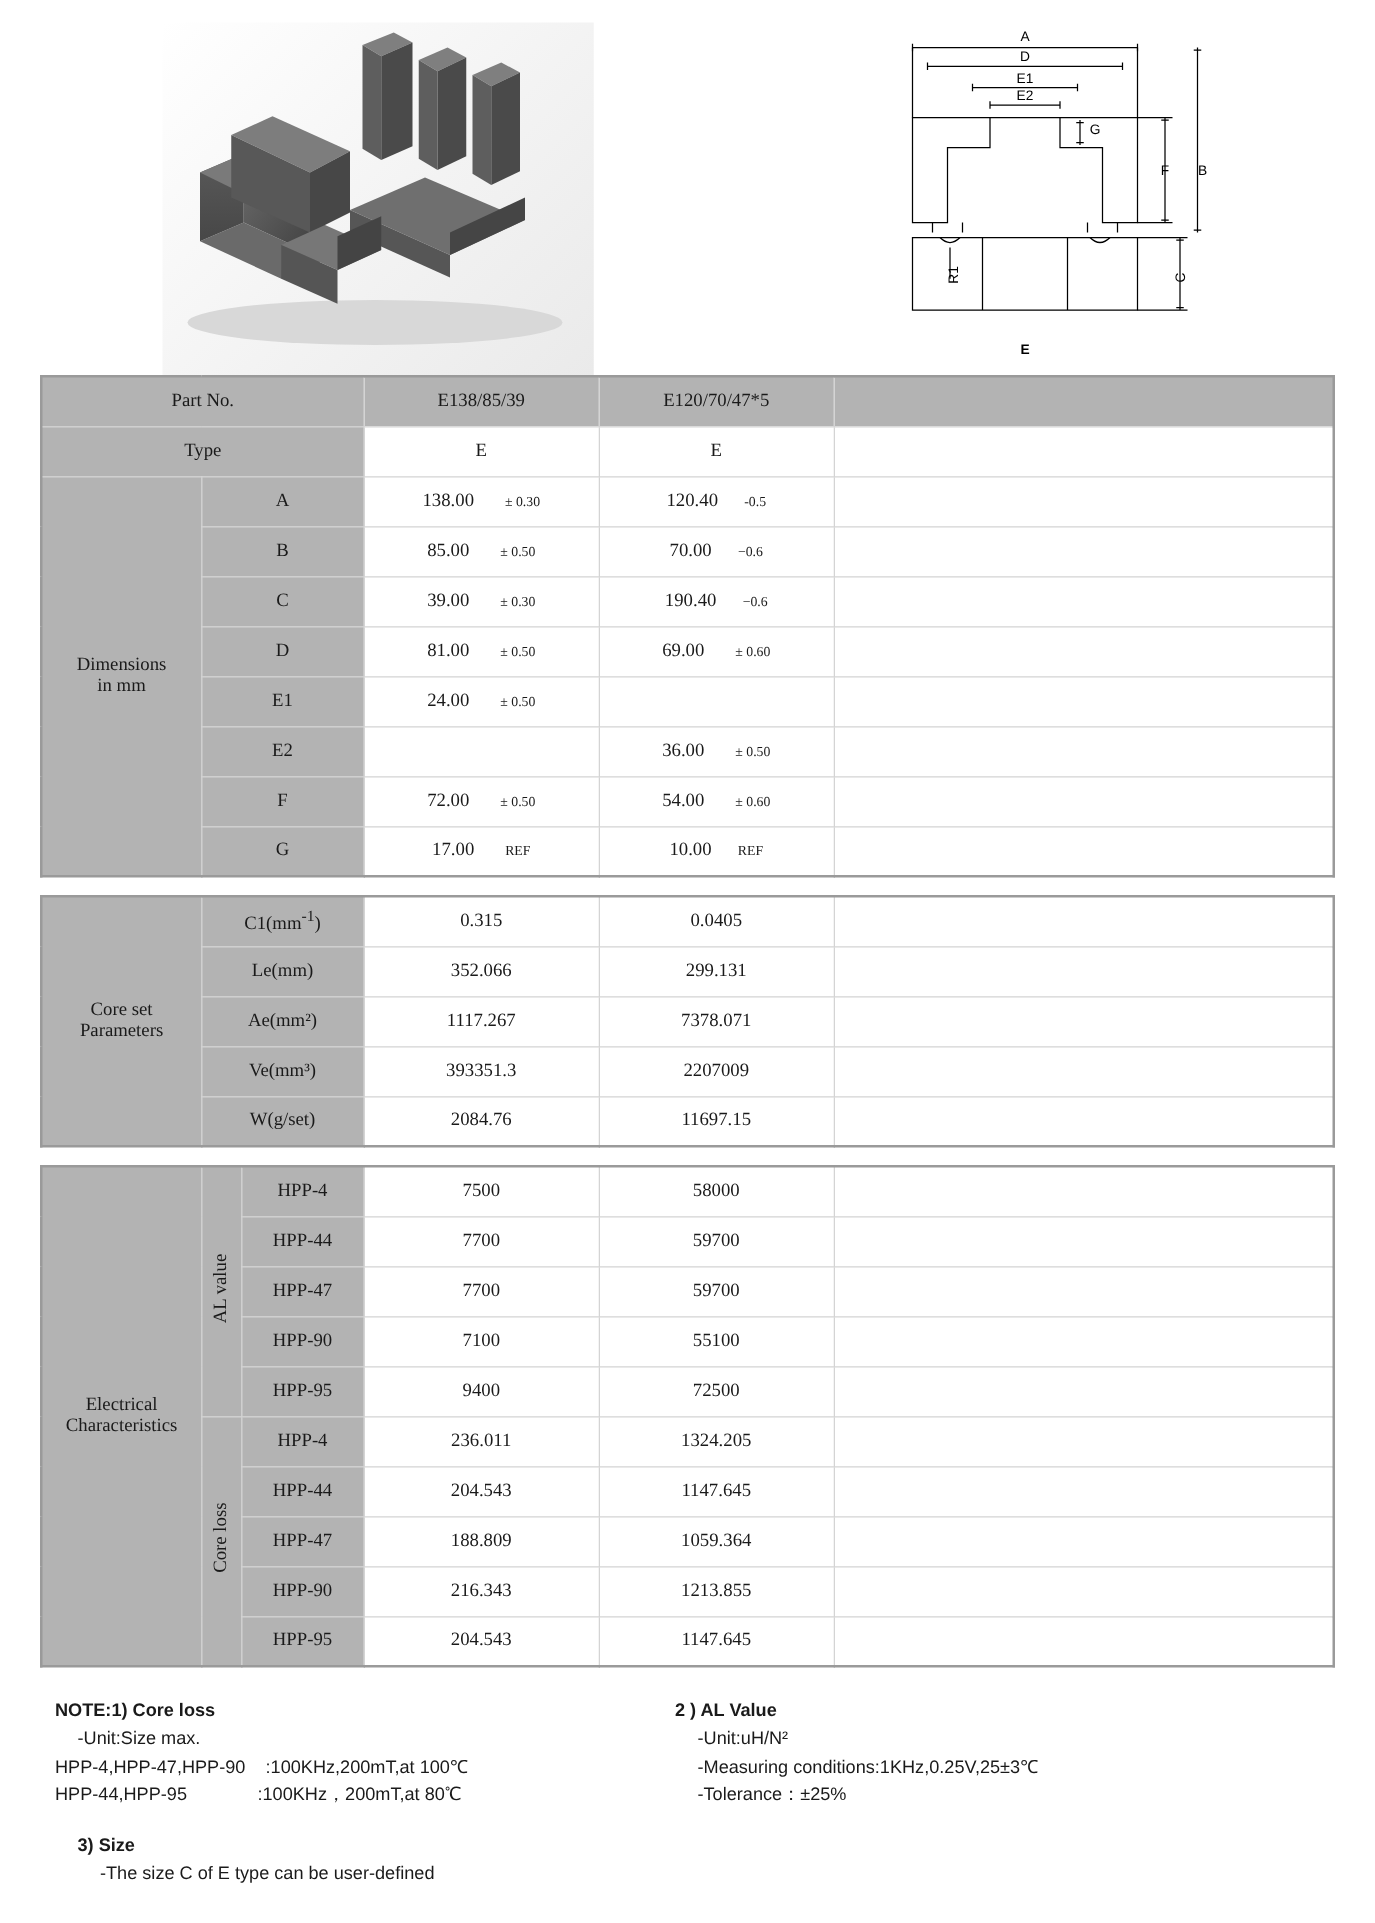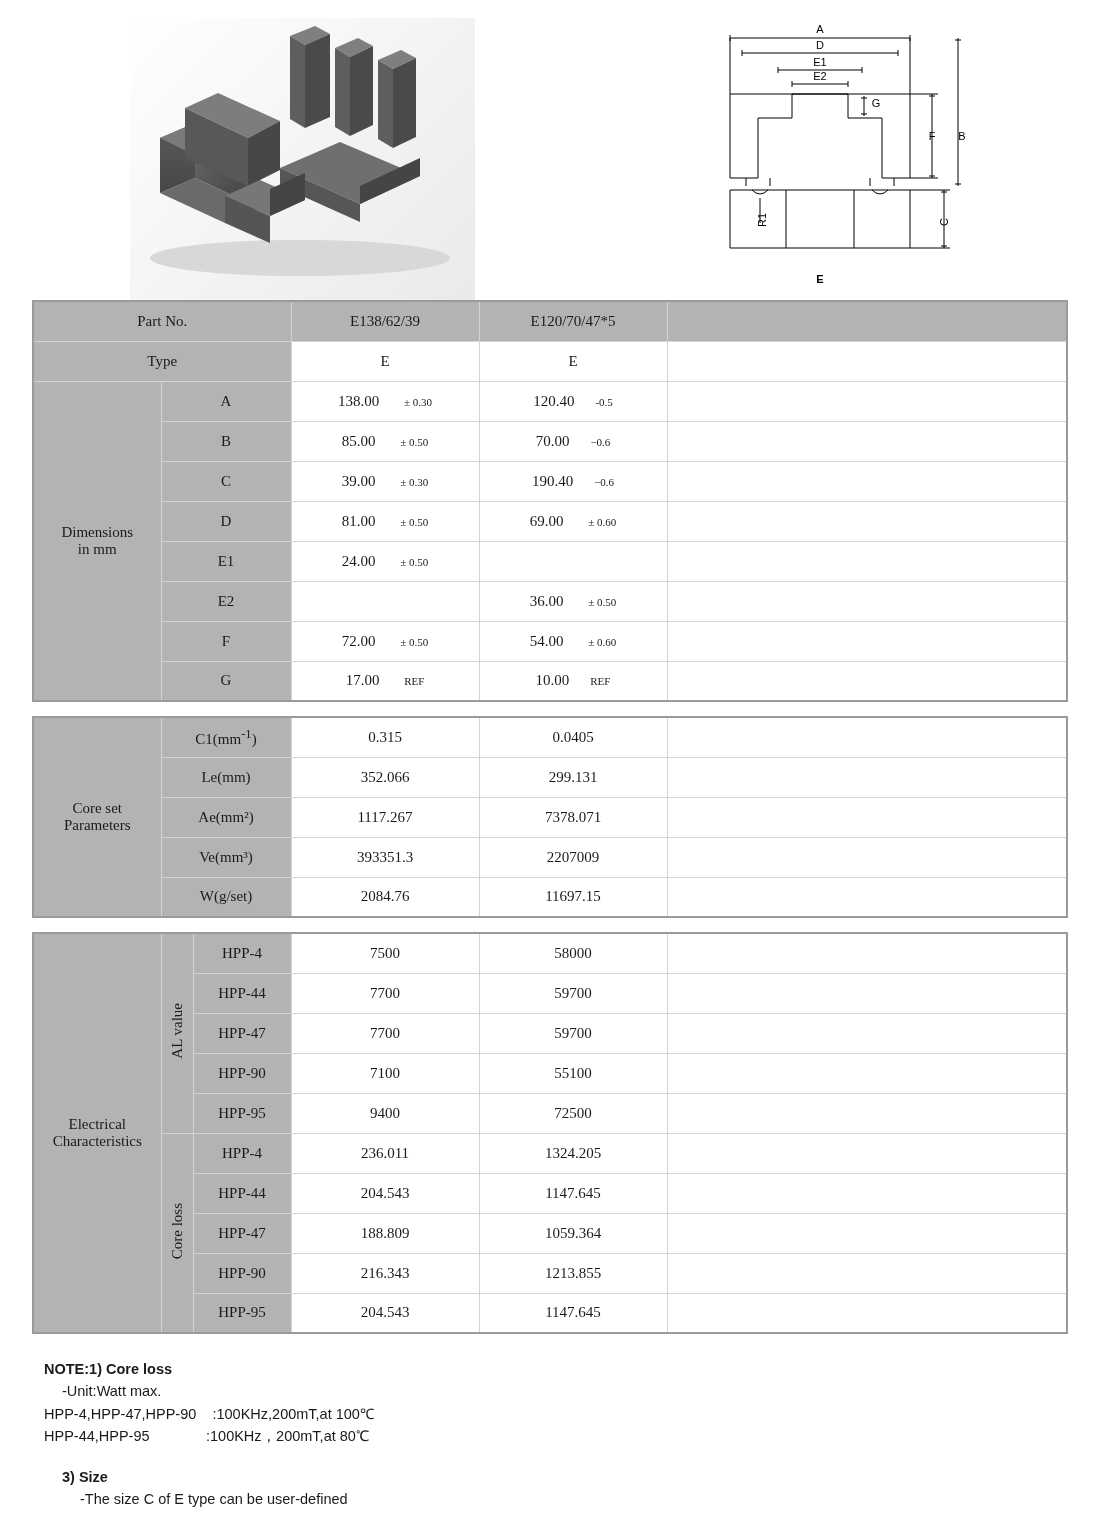--- a/index.html
+++ b/index.html
@@ -195,21 +195,21 @@
       <colgroup>
         <col class="colA">
           <col class="colB">
           <col class="colV">
           <col class="colV">
           <col class="colRest">
       </colgroup>
       <tbody>
         <tr>
           <td class="grey-hdr lbl-left" colspan="2">Part No.</td>
-          <td class="grey-hdr">E138/62/39</td>
+          <td class="grey-hdr">E138/85/39</td>
           <td class="grey-hdr">E120/70/47*5</td>
           <td class="grey-hdr"></td>
         </tr>
         <tr>
           <td class="grey-hdr lbl-left" colspan="2">Type</td>
           <td>E</td>
           <td>E</td>
           <td></td>
         </tr>
 
@@ -381,23 +381,29 @@
           <td>204.543</td>
           <td>1147.645</td>
           <td></td>
         </tr>
       </tbody>
     </table>
   </div>
 
   <div class="notes">
     <div><b>NOTE:1) Core loss</b></div>
-    <div class="indent">-Unit:Watt max.</div>
+    <div class="indent">-Unit:Size max.</div>
     <div class="mono-row">HPP-4,HPP-47,HPP-90    :100KHz,200mT,at 100℃</div>
     <div class="mono-row">HPP-44,HPP-95              :100KHz，200mT,at 80℃</div>
 
+    <div class="note-col2">
+      <div><b>2 ) AL Value</b></div>
+      <div class="indent">-Unit:uH/N²</div>
+      <div class="indent">-Measuring conditions:1KHz,0.25V,25±3℃</div>
+      <div class="indent">-Tolerance：±25%</div>
+    </div>
 
     <div style="height:18px"></div>
     <div class="indent"><b>3) Size</b></div>
     <div class="indent" style="padding-left:36px">-The size C of E type can be user-defined</div>
   </div>
 
 </div>
 
 </body></html>

